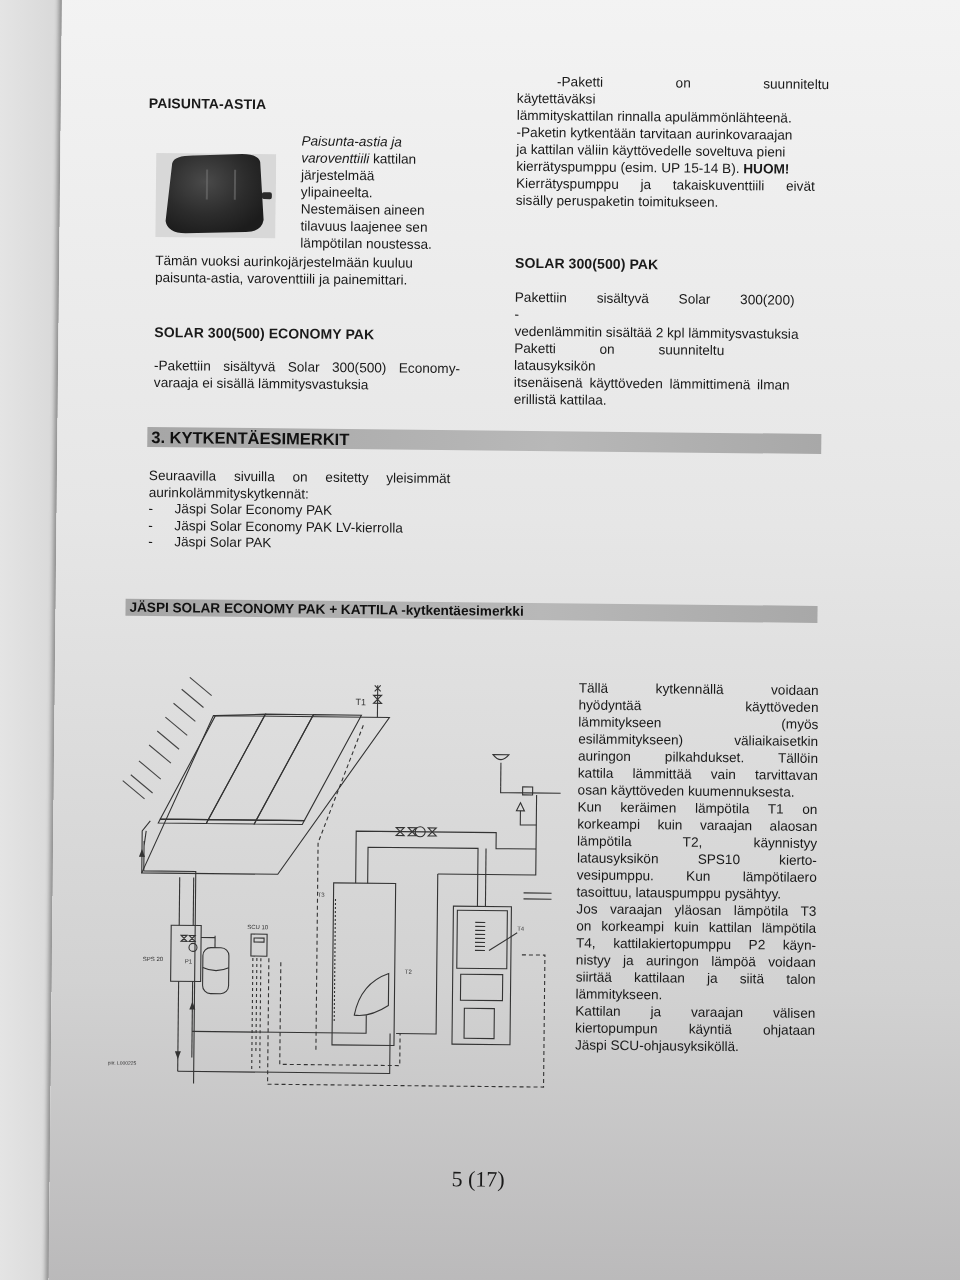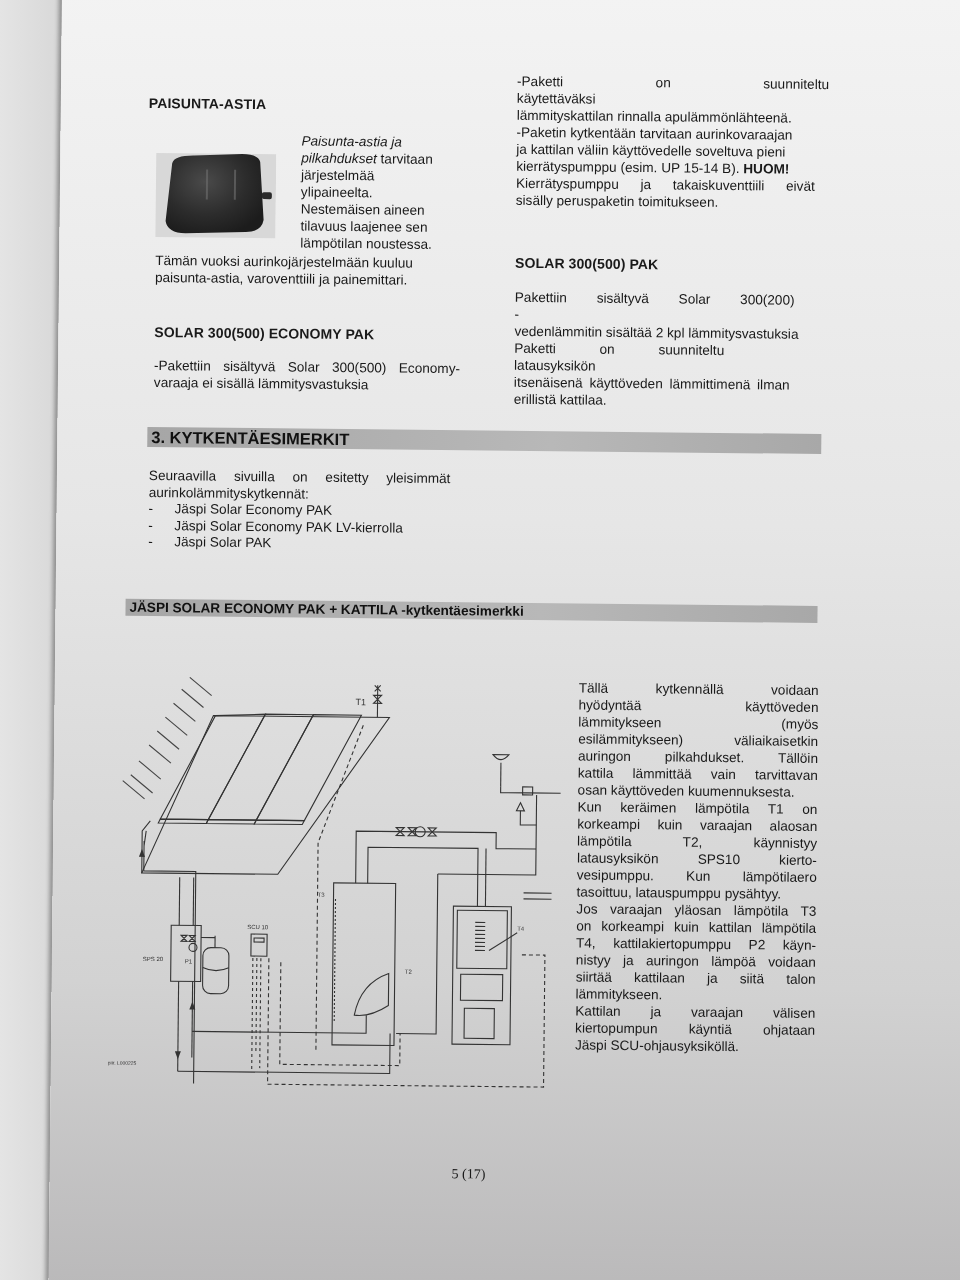--- a/index.html
+++ b/index.html
@@ -11,21 +11,21 @@
   .page{position:absolute;left:62px;top:-10px;width:920px;height:1320px;
     background:linear-gradient(180deg,#f3f3f3 0%,#e6e6e6 40%,#d2d2d2 75%,#b8b7b8 100%);
     transform:rotate(0.6deg);transform-origin:0 0;
     box-shadow:-3px 0 4px rgba(0,0,0,.35);}
   .abs{position:absolute;}
   .h-bold{font-weight:bold;font-size:14px;letter-spacing:.1px;}
   .p{font-size:13.6px;line-height:17px;}
   .jline{display:flex;justify-content:space-between;}
   .bar{position:absolute;background:linear-gradient(90deg,#a6a6a6,#b8b8b8 60%,#a8a8a8);}
   .bar span{position:absolute;left:4px;top:0;font-weight:bold;color:#111;}
-  .pagenum{font-family:"Liberation Serif",serif;font-size:14px;text-align:right;}
+  .pagenum{font-family:"Liberation Serif",serif;font-size:22px;text-align:right;}
   ul.dash{list-style:none;margin:0;padding:0;}
   ul.dash li{position:relative;padding-left:26px;font-size:13.6px;line-height:16.5px;}
   ul.dash li::before{content:"-";position:absolute;left:0;}
   .caption-italic{font-style:italic;}
 </style>
 </head>
 <body>
 
 <div class="under-page"></div>
 
@@ -43,40 +43,40 @@
     </defs>
     <rect x="2" y="6" width="120" height="84" fill="#d8d8d8"></rect>
     <path d="M18 16 Q20 8 40 8 L88 6 Q104 6 106 14 L110 72 Q108 84 92 84 L32 86 Q14 86 12 74 Z" fill="url(#tg)"></path>
     <rect x="52" y="22" width="2" height="30" fill="#6a6a6a" opacity=".7"></rect>
     <rect x="80" y="22" width="2" height="30" fill="#6a6a6a" opacity=".7"></rect>
     <rect x="108" y="44" width="10" height="7" rx="2" fill="#2a2a2a"></rect>
   </svg>
 
   <div class="abs p" style="left:241px;top:140px;width:190px;">
     <div><span class="caption-italic">Paisunta-astia ja</span></div>
-    <div><span class="caption-italic">pilkahdukset</span><span> tarvitaan</span></div>
+    <div><span class="caption-italic">varoventtiili</span><span> kattilan</span></div>
     <div>järjestelmää</div>
     <div>ylipaineelta.</div>
     <div>Nestemäisen aineen</div>
     <div>tilavuus laajenee sen</div>
     <div>lämpötilan noustessa.</div>
   </div>
   <div class="abs p" style="left:96px;top:261px;width:300px;">
     <div>Tämän vuoksi aurinkojärjestelmään kuuluu</div>
     <div>paisunta-astia, varoventtiili ja painemittari.</div>
   </div>
 
   <div class="abs h-bold" style="left:96px;top:333px;">SOLAR 300(500) ECONOMY PAK</div>
   <div class="abs p" style="left:96px;top:366px;width:306px;">
     <div class="jline" style="display: block; text-align: justify; text-align-last: justify;"><span>-Pakettiin sisältyvä Solar 300(500) Economy-</span></div>
     <div>varaaja ei sisällä lämmitysvastuksia</div>
   </div>
 
   <div class="abs p" style="left:456px;top:78px;width:312px;">
-    <div class="jline" style="display: block; text-align: justify; text-align-last: justify;"><span style="word-spacing:32px;">-Paketti on suunniteltu käytettäväksi</span></div>
+    <div class="jline" style="display: block; text-align: justify; text-align-last: justify;"><span style="word-spacing:32px;margin-left:40px;">-Paketti on suunniteltu käytettäväksi</span></div>
     <div>lämmityskattilan rinnalla apulämmönlähteenä.</div>
     <div>-Paketin kytkentään tarvitaan aurinkovaraajan</div>
     <div>ja kattilan väliin käyttövedelle soveltuva pieni</div>
     <div><span>kierrätyspumppu (esim. UP 15-14 B).</span> <b>HUOM!</b></div>
     <div style="word-spacing:18px;"><span>Kierrätyspumppu ja takaiskuventtiili eivät</span></div>
     <div>sisälly peruspaketin toimitukseen.</div>
   </div>
 
   <div class="abs h-bold" style="left:456px;top:260px;">SOLAR 300(500) PAK</div>
   <div class="abs p" style="left:456px;top:294px;width:312px;">

